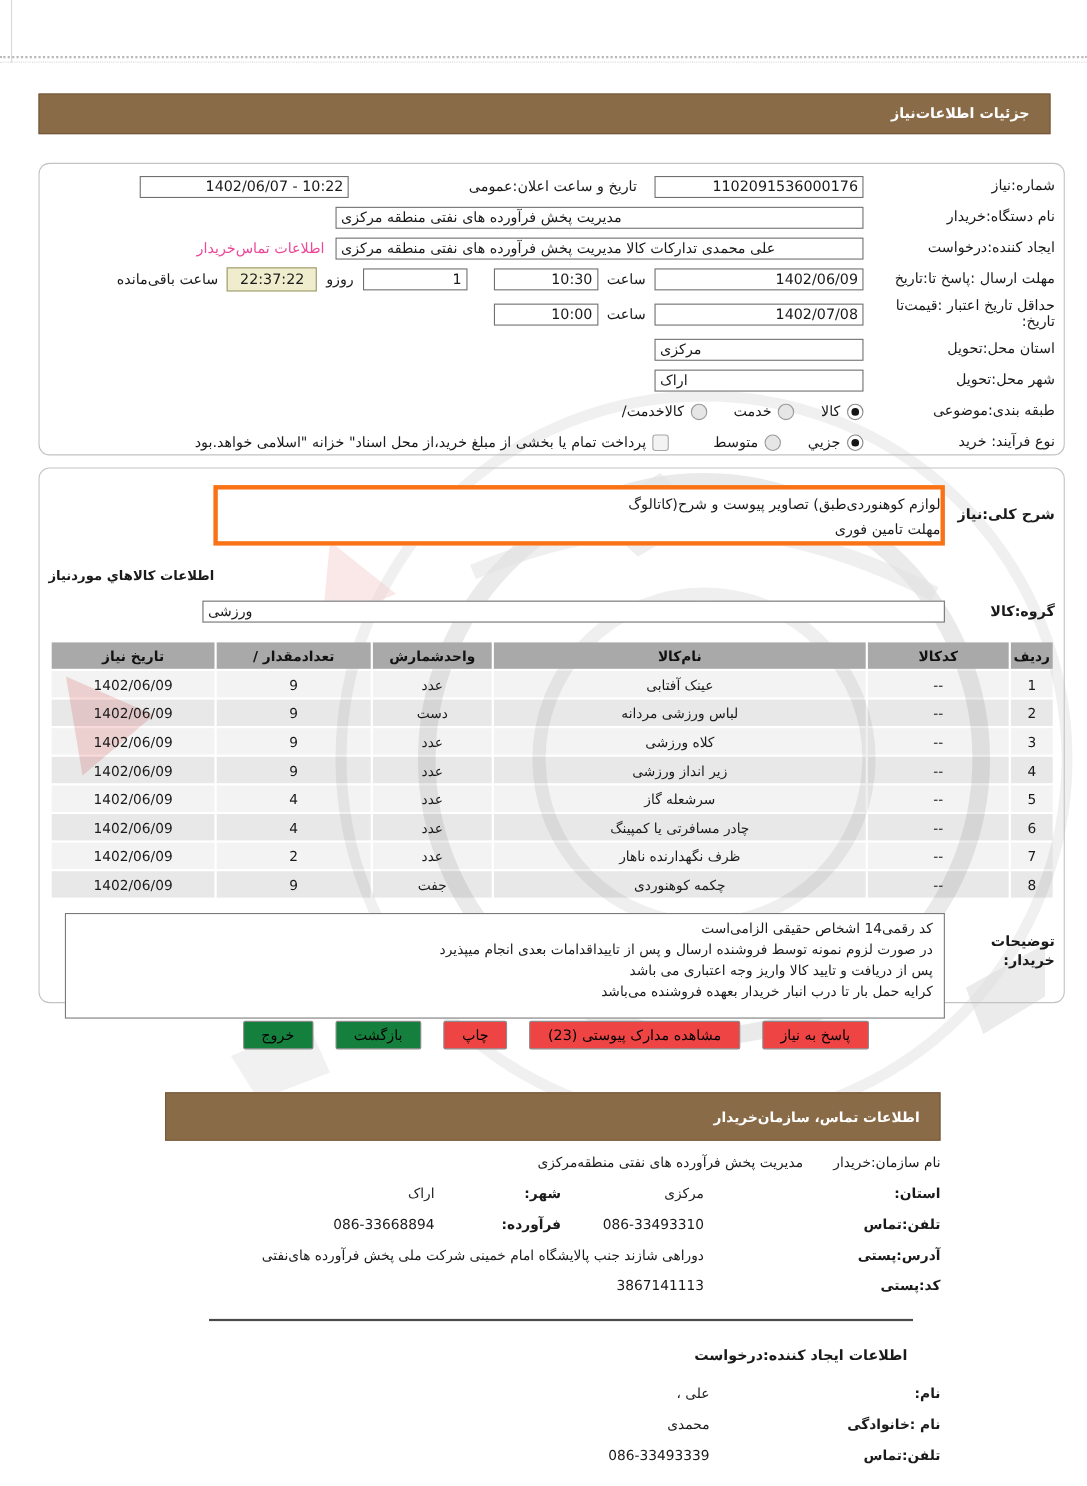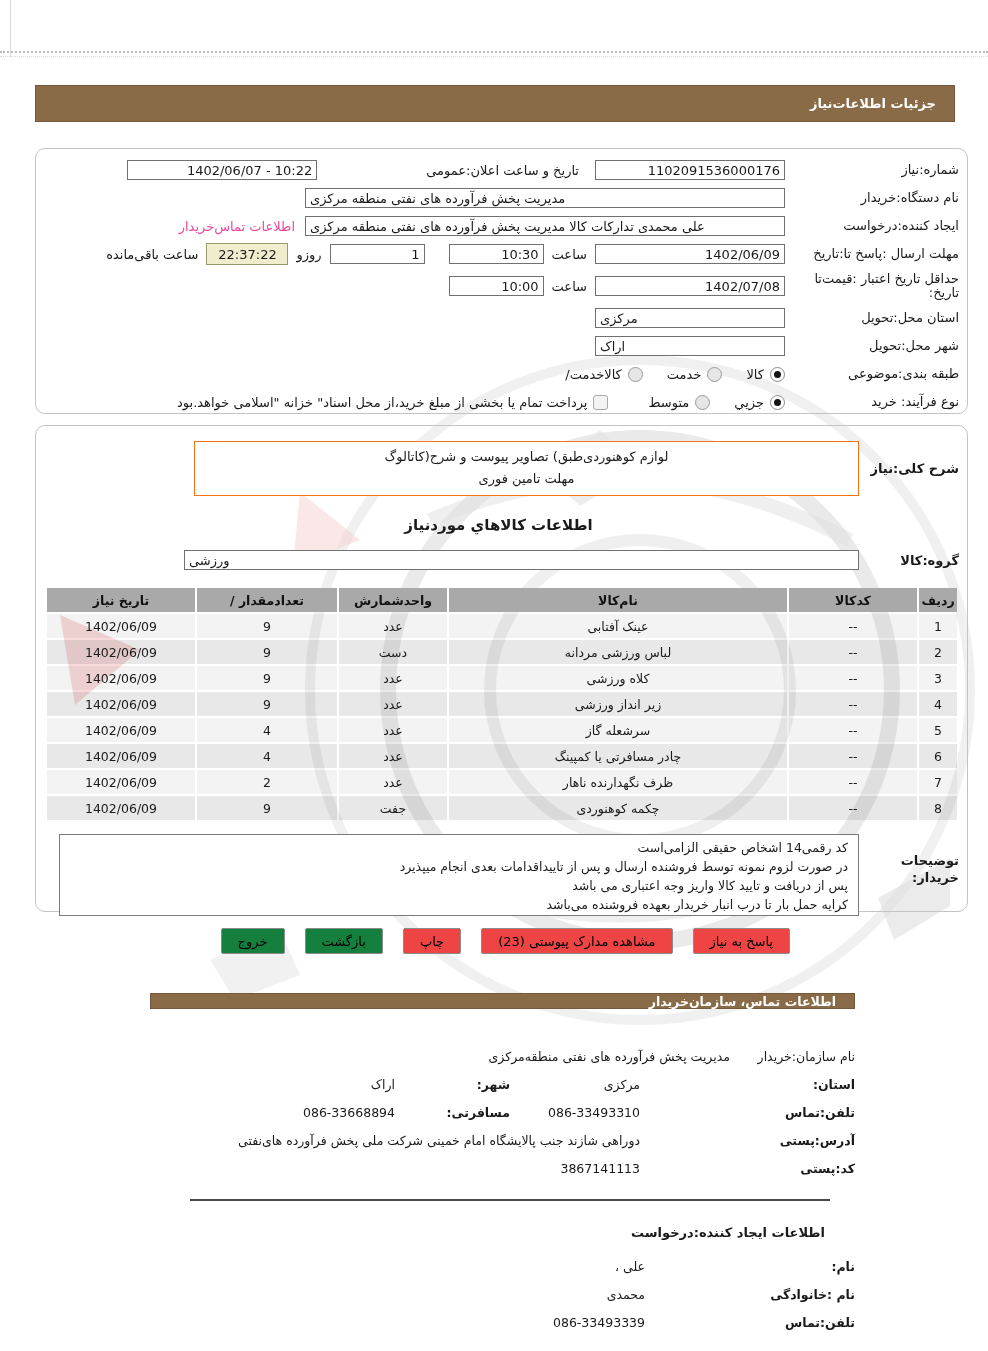--- a/index.html
+++ b/index.html
@@ -9,21 +9,21 @@
   .layer{position:absolute;top:0;left:0;right:0;z-index:1;}
 
   .top-dash{position:absolute;top:51px;left:0;width:988px;border-top:2px dotted #b9b9b9;}
   .top-dash2{position:absolute;top:56px;left:0;width:988px;border-top:1px dotted #dcdcdc;}
   .left-tick{position:absolute;top:0;left:10px;height:57px;border-left:1px solid #d8d8d8;}
 
   .brown-bar{position:absolute;background:#8a6b47;border:1px solid #75593a;color:#fff;
              font-weight:bold;font-size:13px;display:flex;align-items:center;
              box-sizing:border-box;padding:0 18px 0 8px;}
   #bar-main{top:85px;right:33px;width:920px;height:37px;}
-  #bar-contact{top:993px;right:133px;width:705px;height:16px;font-size:12.5px;}
+  #bar-contact{top:993px;right:133px;width:705px;height:44px;font-size:12.5px;}
 
   .panel{position:absolute;right:20px;width:933px;border:1px solid #c3c3c3;border-radius:10px;
          box-sizing:border-box;background:transparent;}
   #panel1{top:148px;height:266px;padding:9px 8px;}
   #panel2{top:425px;height:487px;padding:12px 8px;}
 
   .frow{display:flex;align-items:center;font-size:13px;height:24px;margin-bottom:4px;}
   .frow.tall{height:32px;}
   .lbl{flex:0 0 168px;text-align:right;padding-left:6px;line-height:14px;}
   .lbl2{flex:0 0 96px;font-weight:bold;text-align:right;padding-left:4px;font-size:13px;}
@@ -39,35 +39,35 @@
   .link{color:#ec4899;font-size:13px;margin-right:10px;cursor:pointer;}
   .radio{width:13px;height:13px;border-radius:50%;border:1px solid #9a9a9a;background:#e6e6e6;
          display:inline-block;position:relative;flex:0 0 13px;}
   .radio.sel{background:#fff;border-color:#8a8a8a;}
   .radio.sel::after{content:"";position:absolute;top:3px;left:3px;right:3px;bottom:3px;
          background:#151515;border-radius:50%;}
   .chk{width:13px;height:13px;border-radius:3px;border:1px solid #a8a8a8;background:#f3f3f3;
        display:inline-block;flex:0 0 13px;}
   .optlbl{margin-right:6px;}
 
-  .descbox{width:665px;height:55px;border:1px solid #f97316;background:#fff;box-sizing:border-box;
-           padding:4px 11px;font-size:13px;line-height:22px;text-align:center;}
-  .sect-h{font-weight:bold;font-size:15px;text-align:center;padding:14px 6px 0 0;}
+  .descbox{width:665px;height:55px;border:4px solid #f97316;background:#fff;box-sizing:border-box;
+           padding:4px 0;font-size:13px;line-height:22px;text-align:right;}
+  .sect-h{font-weight:bold;font-size:12px;text-align:left;padding:14px 6px 0 0;}
   .group-row{display:flex;align-items:center;margin-top:16px;font-size:13px;}
 
   table.items{border-collapse:separate;border-spacing:2px 2px;width:912px;margin:16px 0 0 0;
               table-layout:fixed;font-size:12.5px;}
   table.items th{background:#a9a9a9;color:#111;font-weight:bold;height:24px;padding:0 2px;}
   table.items td{height:24px;text-align:center;padding:0 2px;overflow:hidden;white-space:nowrap;}
   table.items tbody tr:nth-child(odd) td{background:rgba(40,40,40,0.055);}
   table.items tbody tr:nth-child(even) td{background:rgba(40,40,40,0.105);}
 
   .notes-row{display:flex;margin-top:12px;font-size:12.5px;}
   .notes-lbl{flex:0 0 96px;font-weight:bold;text-align:right;padding:18px 0 0 4px;line-height:17px;font-size:13px;}
-  .notesbox{width:800px;height:82px;border:1px solid #7a7a7a;background:#fff;box-sizing:border-box;
+  .notesbox{width:800px;height:96px;border:1px solid #7a7a7a;background:#fff;box-sizing:border-box;
             padding:3px 10px;text-align:right;line-height:19px;}
 
   .btn-row{position:absolute;top:928px;right:198px;display:flex;gap:20px;z-index:2;}
   .btn{height:26px;border:1px solid #8b8b8b;border-radius:2px;font-size:13px;
        display:flex;align-items:center;padding:0 16px;cursor:pointer;font-family:inherit;white-space:nowrap;}
   .btn.green{background:#ef4444;}
   .btn.pink{background:#15803d;}
 
   .contact{position:absolute;top:1042px;right:133px;width:705px;font-size:12.5px;z-index:2;}
   .crow{display:flex;align-items:center;height:28px;}
@@ -316,21 +316,21 @@
     </div>
     <div class="crow">
       <span class="c-l215">استان:</span>
       <span class="c-v130">مرکزی</span>
       <span class="c-l115">شهر:</span>
       <span class="c-v180">اراک</span>
     </div>
     <div class="crow">
       <span class="c-l215">تلفن:تماس</span>
       <span class="c-v130 num">086-33493310</span>
-      <span class="c-l115">مسافرتی:</span>
+      <span class="c-l115">فرآورده:</span>
       <span class="c-v180 num">086-33668894</span>
     </div>
     <div class="crow">
       <span class="c-l215">آدرس:پستی</span>
       <span>دوراهی شازند جنب پالایشگاه امام خمینی شرکت ملی پخش فرآورده های‌نفتی</span>
     </div>
     <div class="crow">
       <span class="c-l215">کد:پستی</span>
       <span class="c-v130 num">3867141113</span>
     </div>

